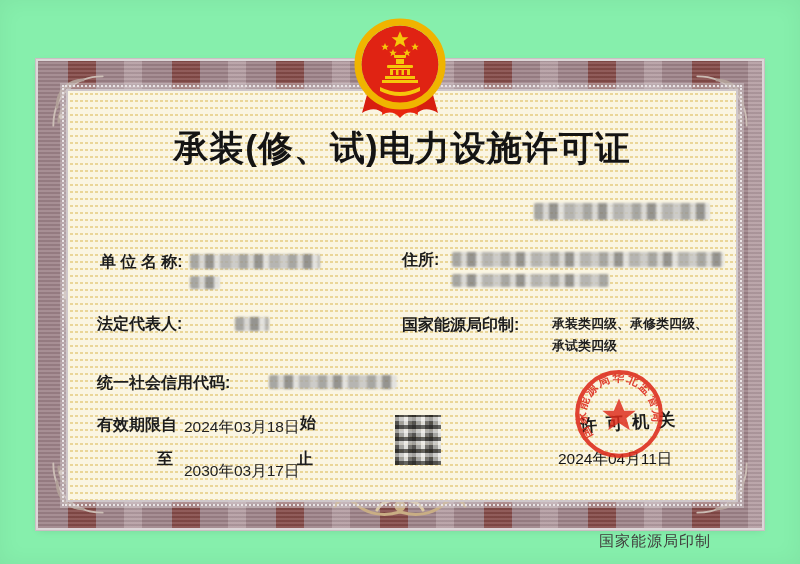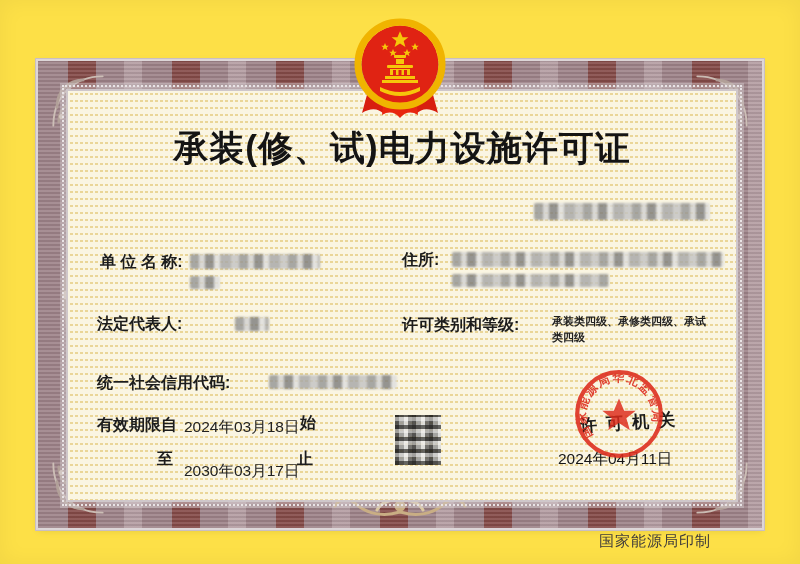--- a/index.html
+++ b/index.html
@@ -1,18 +1,18 @@
 <!DOCTYPE html>
 <html><head>
 <meta charset="utf-8">
 <style>
   html,body{margin:0;padding:0;background:#ffffff;}
   .photo{
     position:relative;width:800px;height:564px;overflow:hidden;
-    background:#fde047;
+    background:#86efac;
     box-shadow:inset 0 0 22px rgba(0,0,0,.05);
     font-family:"Liberation Sans","DejaVu Sans",sans-serif;
   }
   
   .cert{
     position:absolute;left:38px;top:61px;width:724px;height:467px;
     background-color:#9d8288;
     background-image:
       repeating-linear-gradient(0deg, rgba(255,255,255,.10) 0 2px, rgba(0,0,0,.06) 2px 4px),
       repeating-linear-gradient(90deg,
@@ -58,22 +58,22 @@
     position:absolute;filter:blur(.6px);opacity:.85;
     background-image:
       repeating-linear-gradient(0deg, rgba(30,30,30,.85) 0 4px, rgba(140,140,140,.55) 4px 8px, rgba(215,215,215,.7) 8px 12px),
       repeating-linear-gradient(90deg,#2e2e2e 0 4px,#909090 4px 9px,#d8d8d8 9px 13px,#555 13px 17px);
     background-blend-mode:hard-light;
   }
   
   .lbl{position:absolute;font-weight:700;color:#1c1c1c;font-size:16px;white-space:nowrap;}
   .val{position:absolute;color:#222;font-size:15px;white-space:nowrap;}
   .class-val{
-    position:absolute;font-size:11px;font-weight:700;color:#1f1f1f;
-    width:164px;line-height:16px;word-break:break-all;white-space:normal;
+    position:absolute;font-size:13px;font-weight:700;color:#1f1f1f;
+    width:164px;line-height:22px;word-break:break-all;white-space:normal;
   }
   
   .authority{
     position:absolute;left:512px;top:318px;width:160px;
     font-size:17px;font-weight:700;color:#1a1a1a;letter-spacing:9px;
     transform:rotate(-4deg);white-space:nowrap;z-index:1;
   }
   .seal{position:absolute;left:505px;top:277px;width:92px;height:92px;opacity:.88;z-index:2;}
   .issue-date{position:absolute;left:490px;top:358px;font-size:15.5px;color:#161616;z-index:1;white-space:nowrap;}
   .footer{
@@ -179,21 +179,21 @@
       <div class="redact" style="left:122px;top:163px;width:130px;height:15px;"></div>
       <div class="redact" style="left:122px;top:185px;width:30px;height:13px;"></div>
 
       <div class="lbl" style="left:334px;top:159px;">住所:</div>
       <div class="redact" style="left:384px;top:161px;width:272px;height:15px;"></div>
       <div class="redact" style="left:384px;top:183px;width:157px;height:13px;"></div>
 
       <div class="lbl" style="left:29px;top:223px;">法定代表人:</div>
       <div class="redact" style="left:167px;top:226px;width:34px;height:14px;"></div>
 
-      <div class="lbl" style="left:334px;top:224px;">许可类别和等级:</div>
+      <div class="lbl" style="left:334px;top:224px;">国家能源局印制:</div>
       <div class="class-val" style="left:484px;top:222px;">承装类四级、承修类四级、承试类四级</div>
 
       <div class="lbl" style="left:29px;top:282px;">统一社会信用代码:</div>
       <div class="redact" style="left:201px;top:284px;width:128px;height:14px;"></div>
 
       <div class="lbl" style="left:29px;top:324px;">有效期限自</div>
       <div class="val" style="left:116px;top:326px;font-size:15.5px;">2024年03月18日</div>
       <div class="lbl" style="left:232px;top:322px;">始</div>
 
       <div class="lbl" style="left:89px;top:358px;">至</div>

